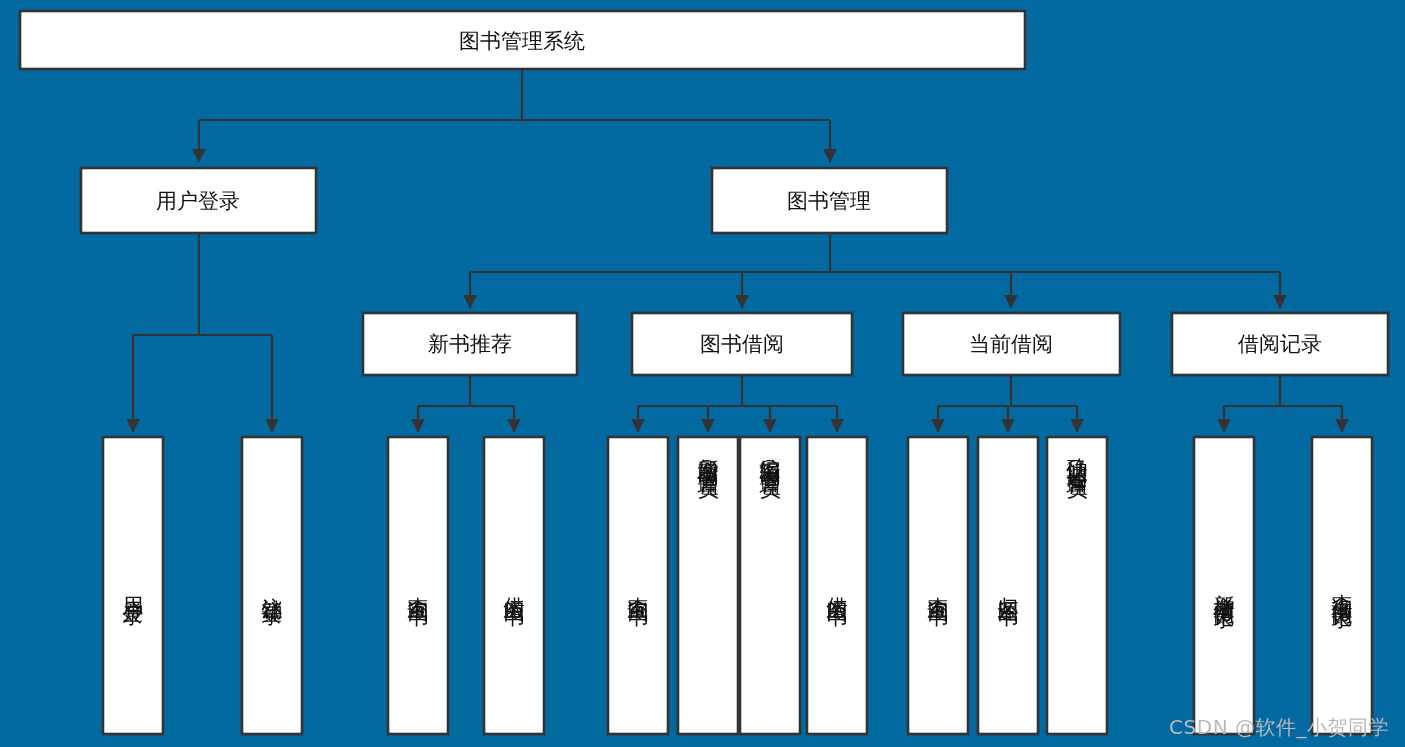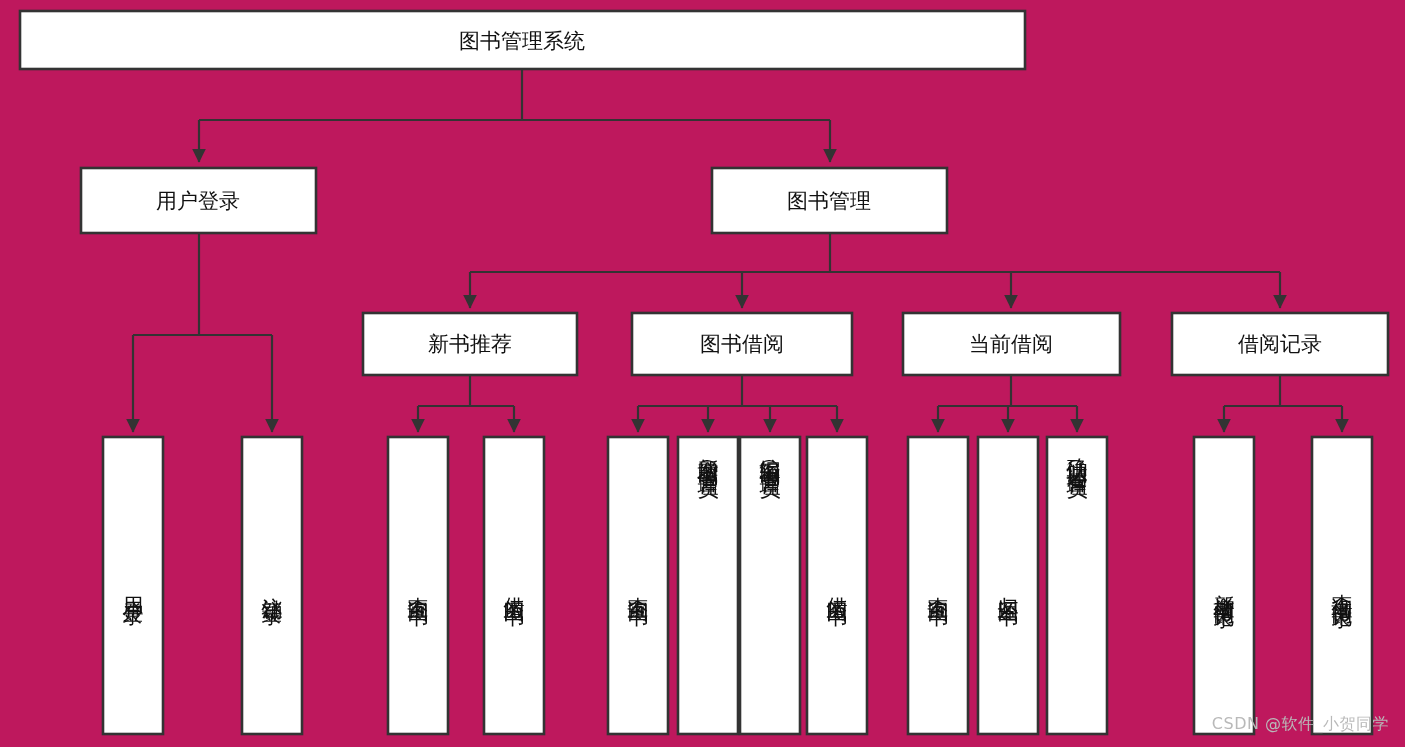--- a/index.html
+++ b/index.html
@@ -10,21 +10,21 @@
   body {
     width: 1405px;
     height: 747px;
     font-family: "DejaVu Sans", "Liberation Sans", sans-serif;
     overflow: hidden;
   }
   #diagram-root {
     position: relative;
     width: 1405px;
     height: 747px;
-    background: #be185d;
+    background: #0369a1;
   }
   svg.flow {
     position: absolute;
     top: 0;
     left: 0;
     width: 1405px;
     height: 747px;
   }
   .node-box {
     fill: #ffffff;
@@ -39,23 +39,23 @@
     dominant-baseline: middle;
   }
   .link {
     stroke: #333333;
     stroke-width: 2.2;
     fill: none;
   }
   .watermark {
     position: absolute;
     right: 16px;
-    bottom: 12px;
-    font-family: "DejaVu Sans", "Liberation Sans", sans-serif;
-    font-size: 16px;
+    bottom: 6px;
+    font-family: "DejaVu Sans", "Liberation Sans", sans-serif;
+    font-size: 20px;
     color: #b9b9b9;
     letter-spacing: 0.5px;
     white-space: nowrap;
     user-select: none;
   }
   .vlabel-wrap {
     position: absolute;
     display: flex;
     align-items: center;
     justify-content: center;

